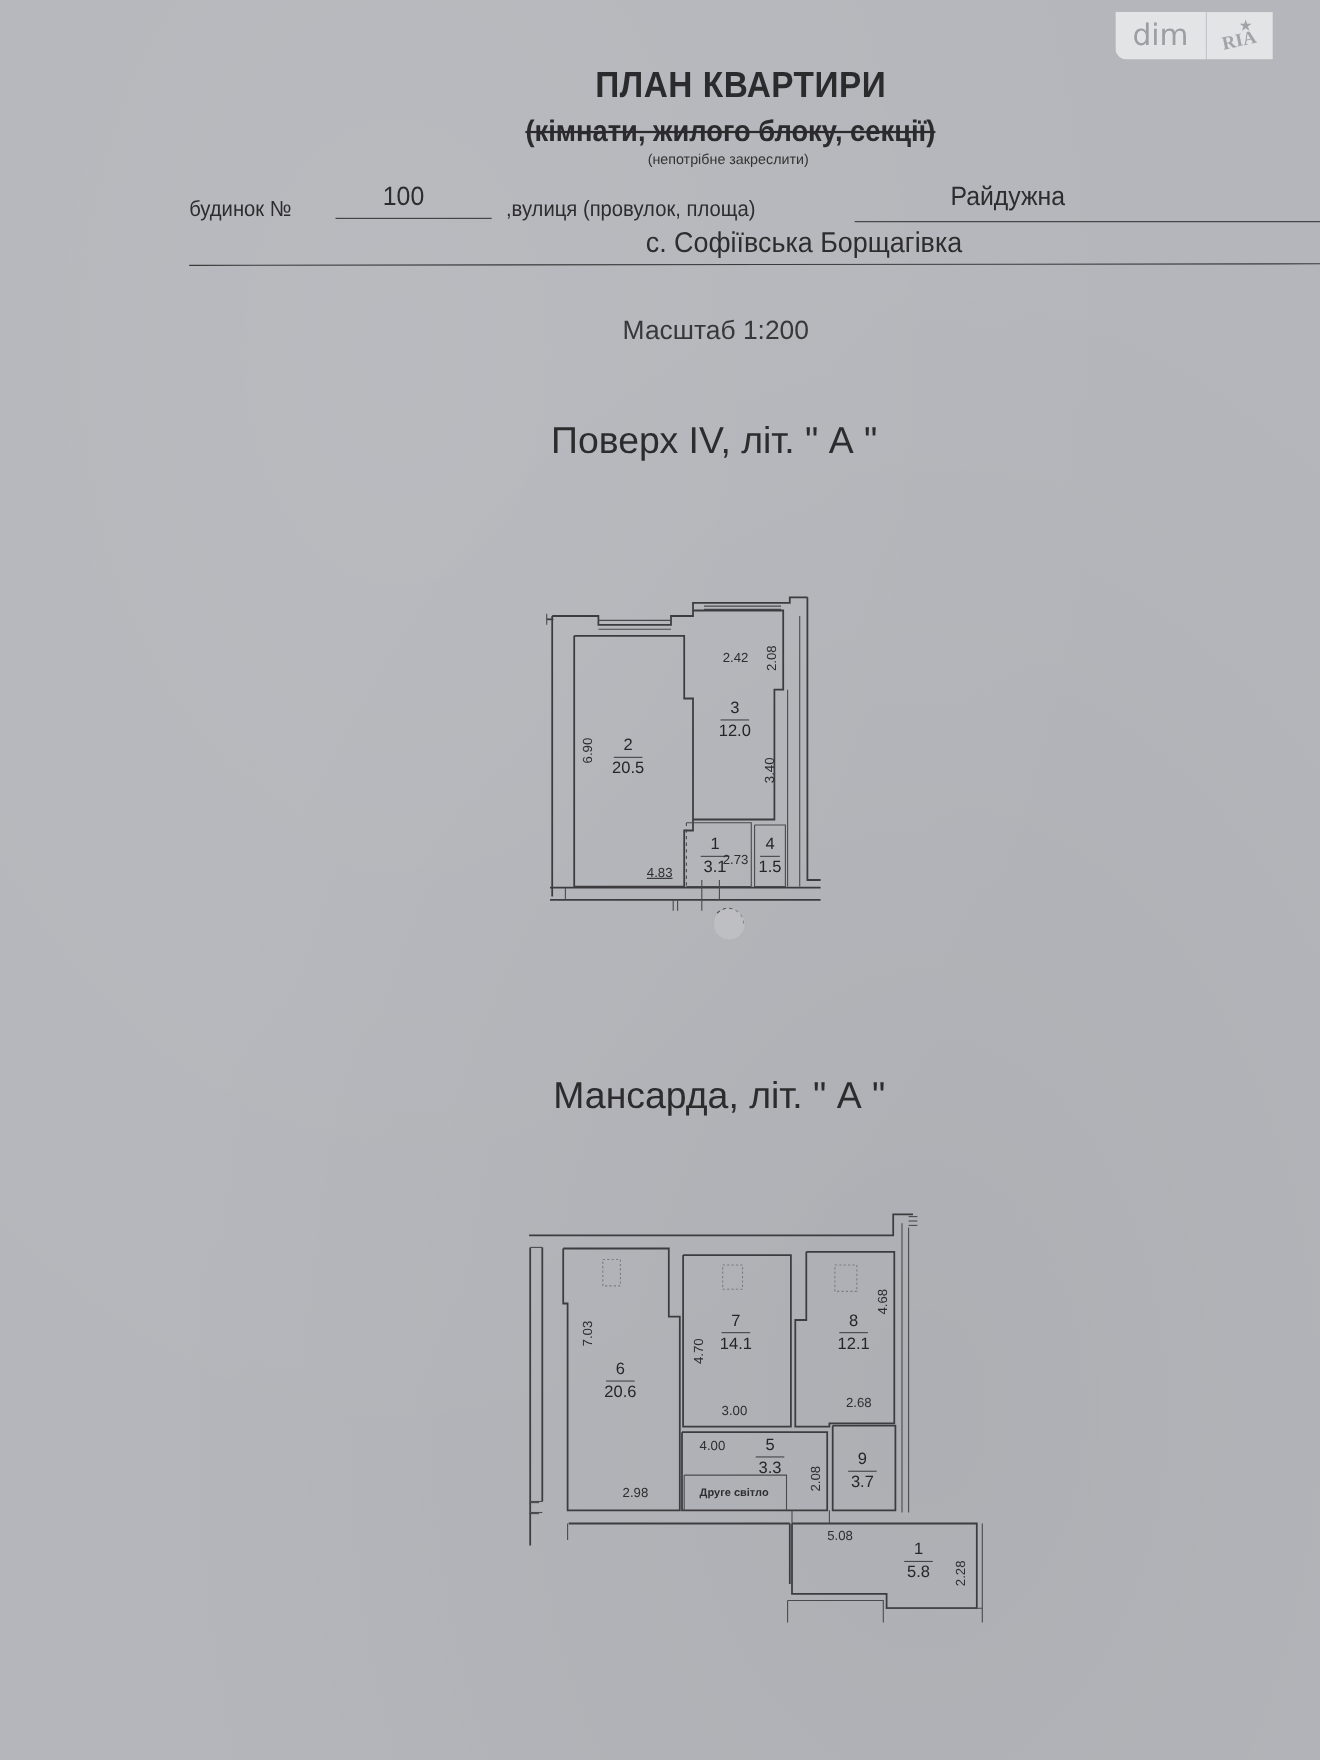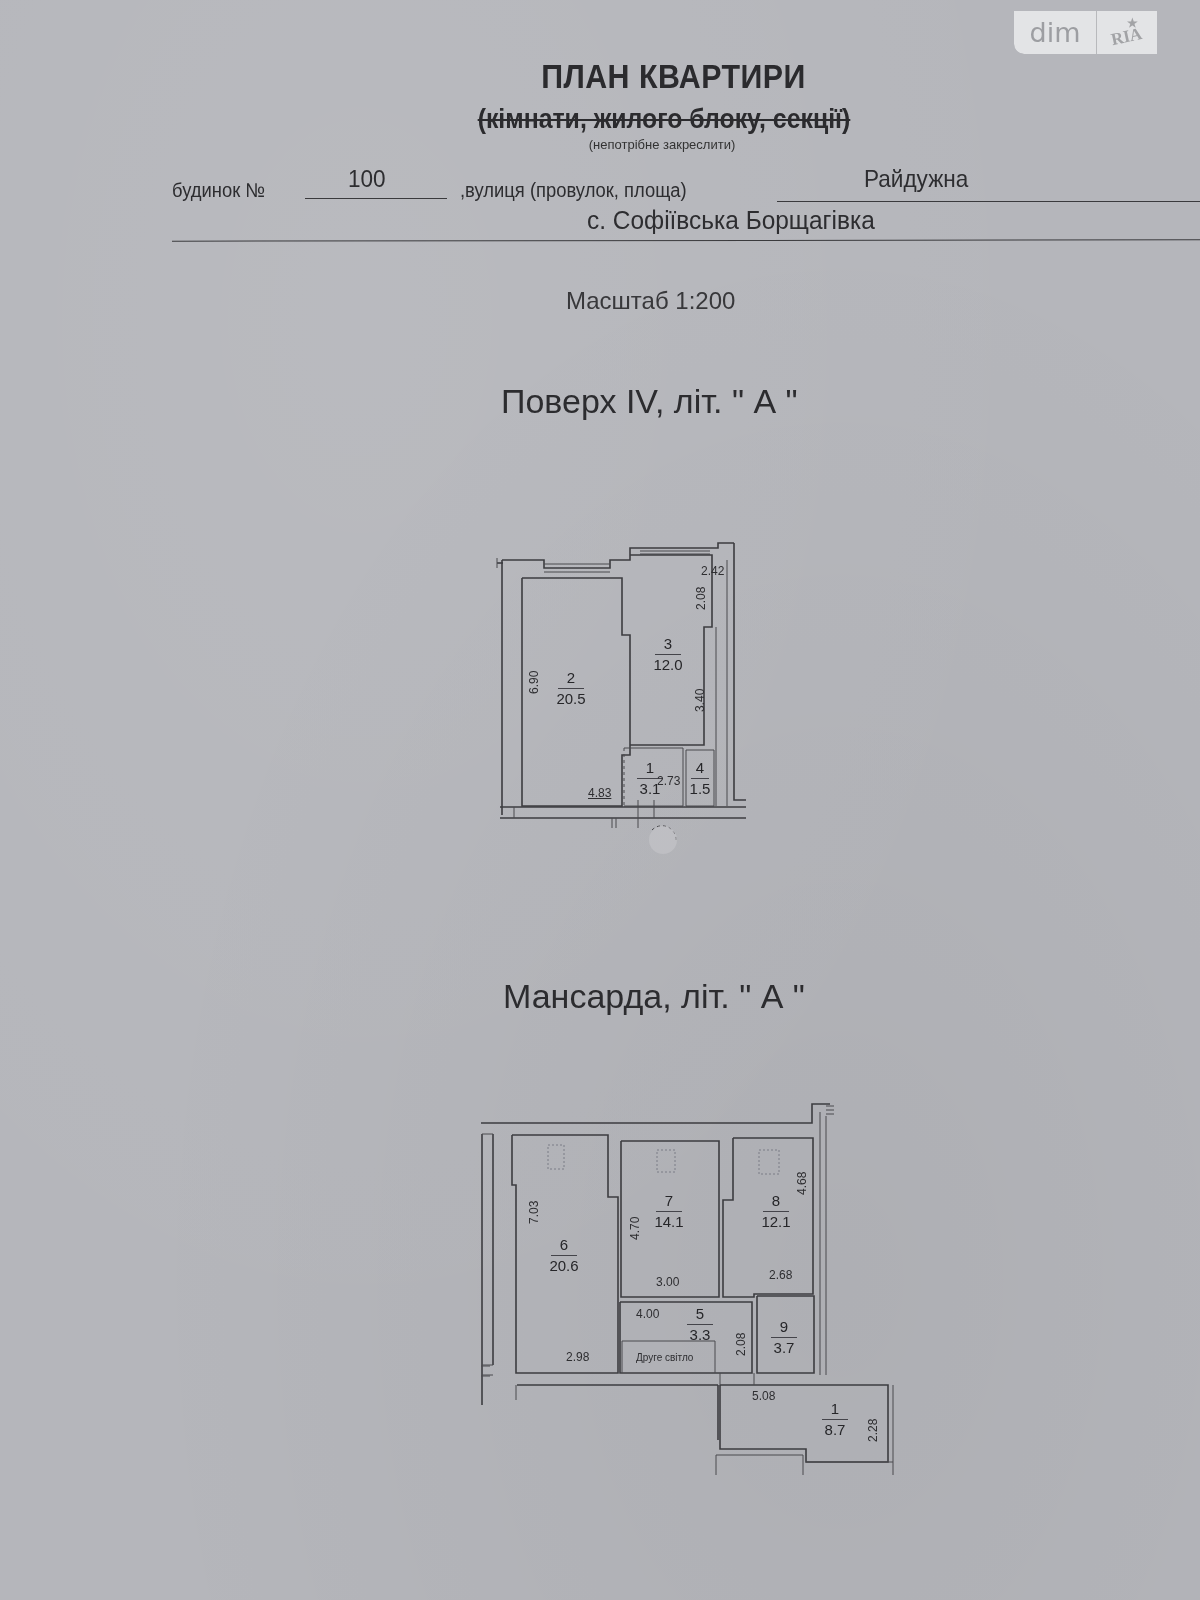--- a/index.html
+++ b/index.html
@@ -173,21 +173,21 @@
       font-size: 12px;
       color: #2e2e31;
       white-space: nowrap;
     }
     .dim.v { transform: rotate(-90deg); transform-origin: 0 0; }
     .other-label {
       position: absolute;
       font-size: 10px;
       color: #2e2e31;
       white-space: nowrap;
-      font-weight: normal;
+      font-weight: bold;
     }
   </style>
 </head>
 <body>
 
 <div class="page">
 
   <div class="watermark">
     <div class="wm-left">dim</div>
     <div class="wm-right">
@@ -264,21 +264,21 @@
   </div>
   <div class="room-label" style="left:650px; top:760px;">
     <span class="num">1</span>
     <span>3.1</span>
   </div>
   <div class="room-label" style="left:700px; top:760px;">
     <span class="num" style="margin:0 16px 2px 16px;">4</span>
     <span>1.5</span>
   </div>
 
-  <div class="dim" style="left:657px; top:564px;margin-left:44px;">2.42</div>
+  <div class="dim" style="left:657px; top:591px;">2.42</div>
   <div class="dim v" style="left:694px; top:610px;">2.08</div>
   <div class="dim v" style="left:527px; top:694px;">6.90</div>
   <div class="dim v" style="left:693px; top:712px;">3.40</div>
   <div class="dim" style="left:657px; top:727px;margin-top:47px;">2.73</div>
   <div class="dim" style="left:588px; top:786px;text-decoration:underline;">4.83</div>
 
   <div class="floor-title" style="left:503px; top:977px;">Мансарда, літ. " А "</div>
 
   <svg class="plan" width="1200" height="1600">
 
@@ -344,21 +344,21 @@
   <div class="room-label" style="left:700px; top:1306px;">
     <span class="num">5</span>
     <span>3.3</span>
   </div>
   <div class="room-label" style="left:784px; top:1319px;">
     <span class="num">9</span>
     <span>3.7</span>
   </div>
   <div class="room-label" style="left:835px; top:1401px;">
     <span class="num">1</span>
-    <span>8.7</span>
+    <span>5.8</span>
   </div>
 
   <div class="dim v" style="left:527px; top:1224px;">7.03</div>
   <div class="dim v" style="left:628px; top:1240px;">4.70</div>
   <div class="dim v" style="left:795px; top:1195px;">4.68</div>
   <div class="dim" style="left:656px; top:1275px;">3.00</div>
   <div class="dim" style="left:769px; top:1268px;">2.68</div>
   <div class="dim" style="left:636px; top:1307px;">4.00</div>
   <div class="dim" style="left:548px; top:1350px;margin-left:18px;">2.98</div>
   <div class="dim v" style="left:734px; top:1356px;">2.08</div>

